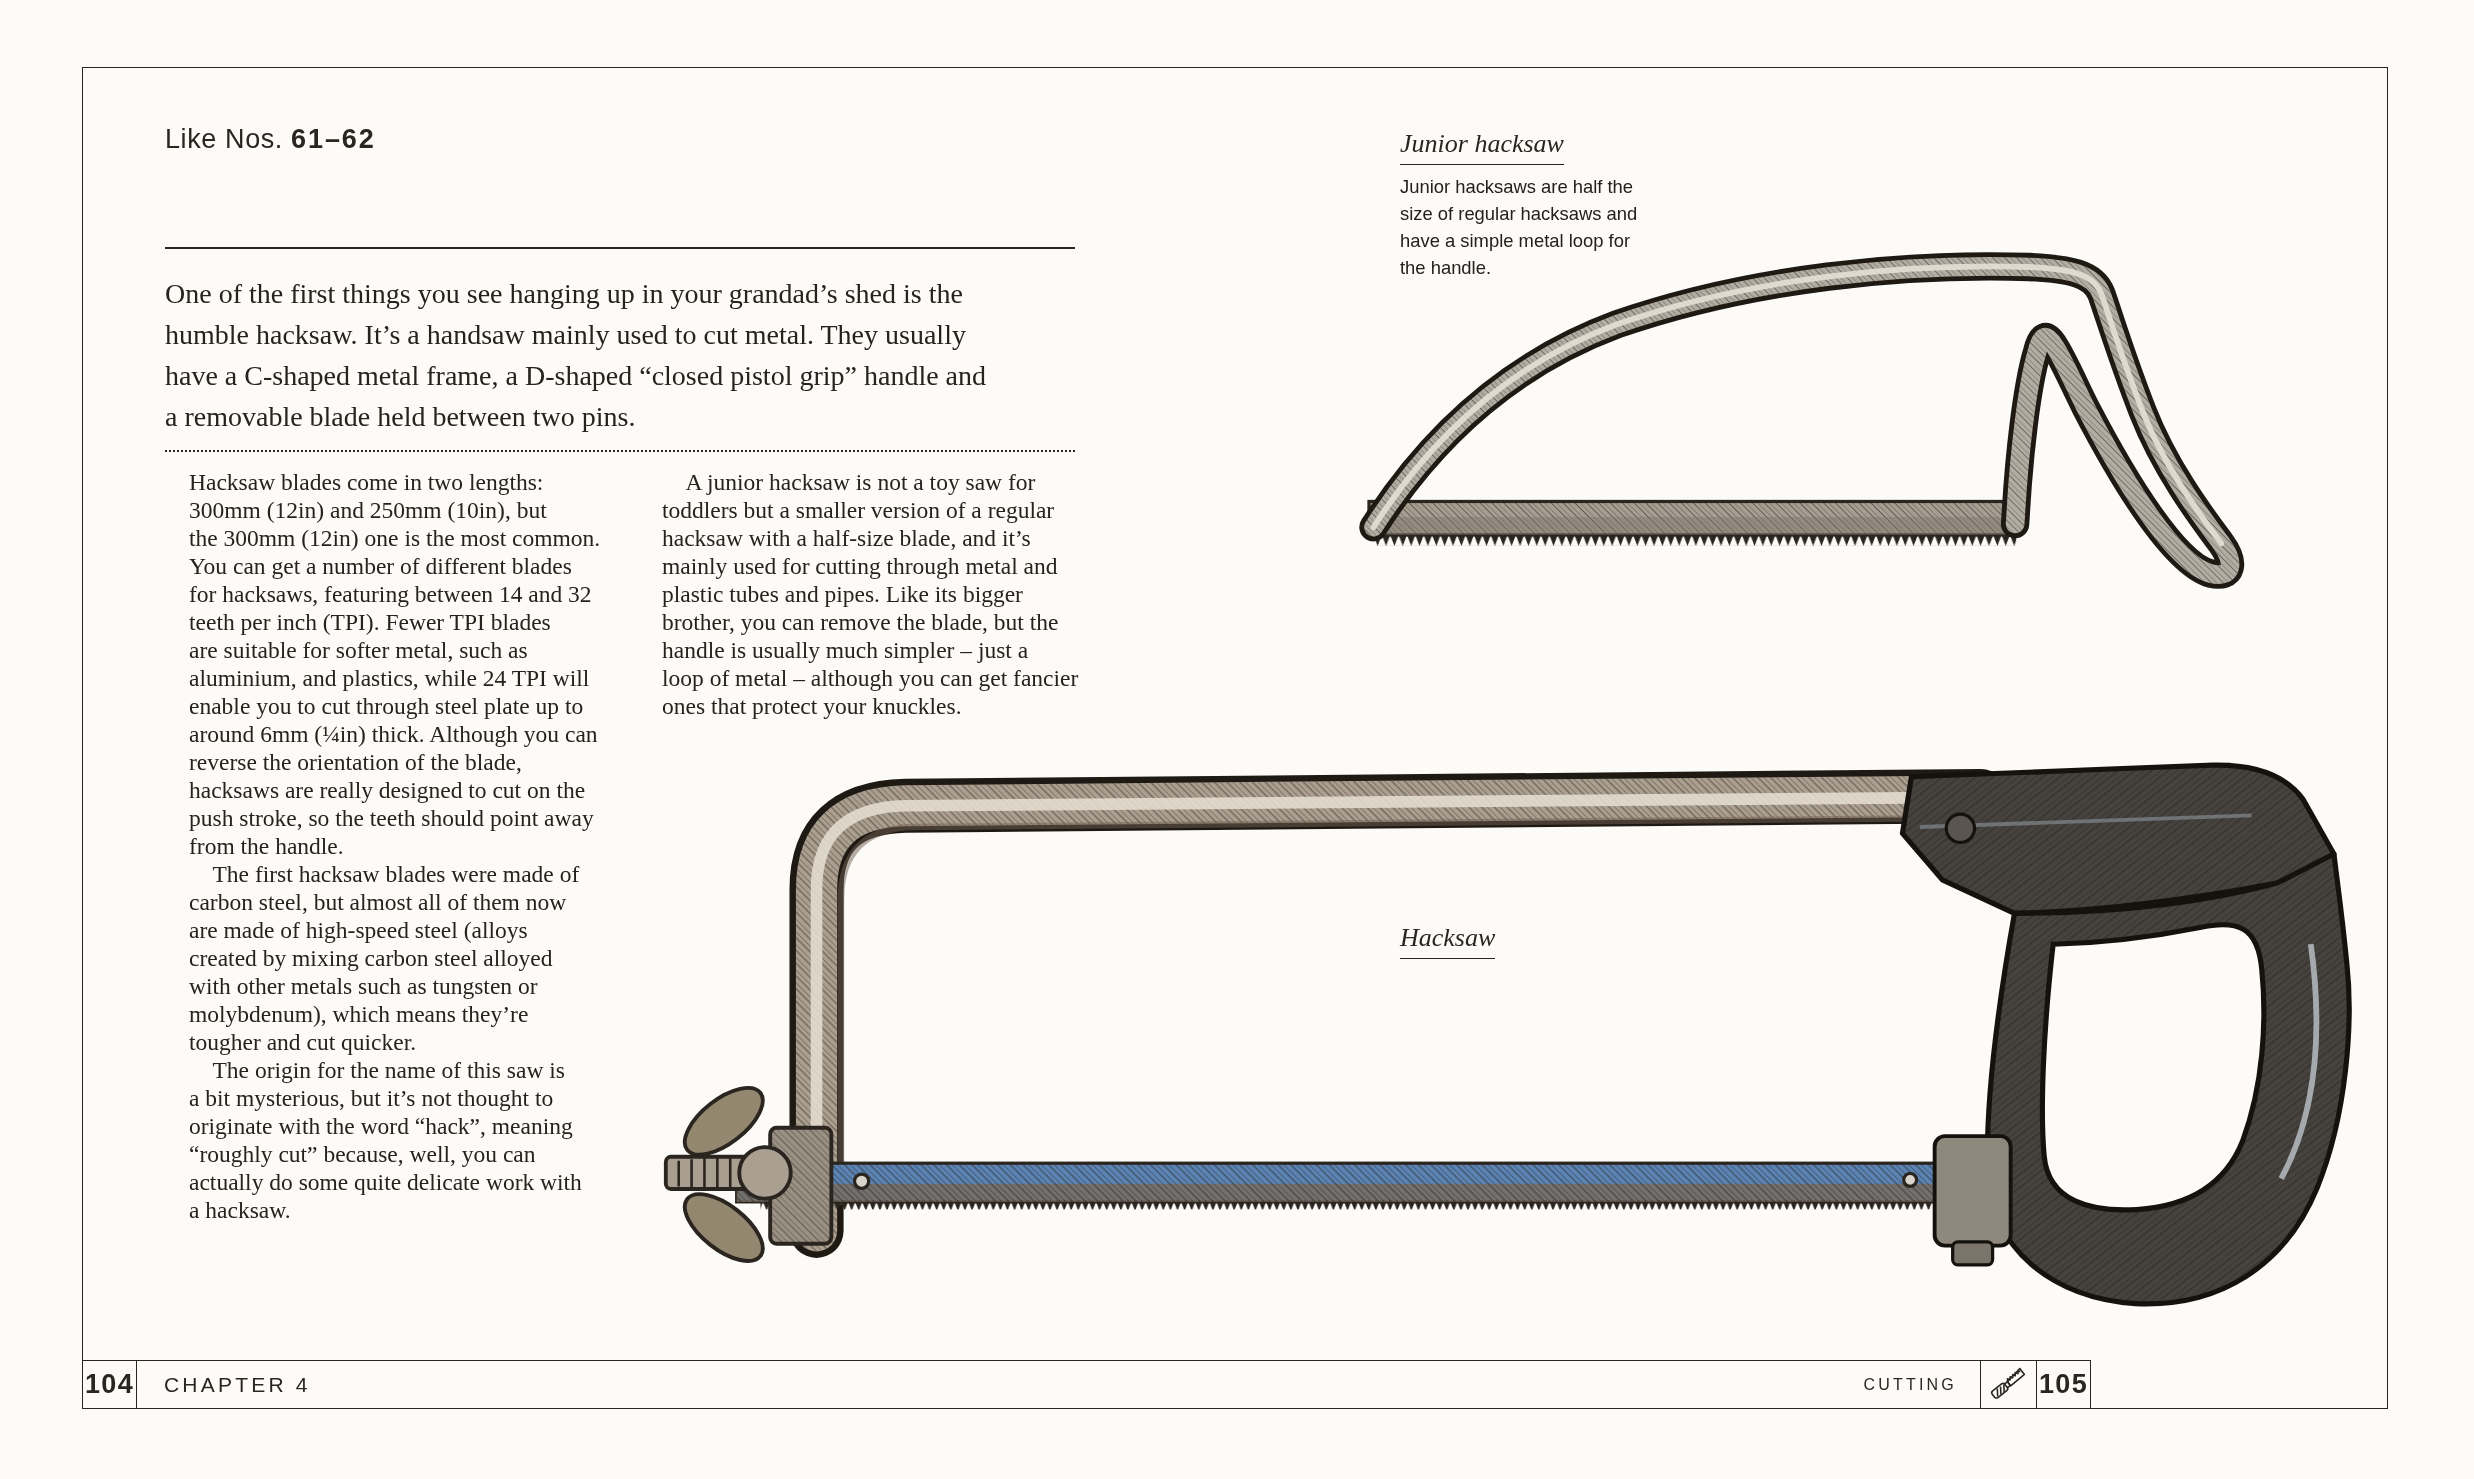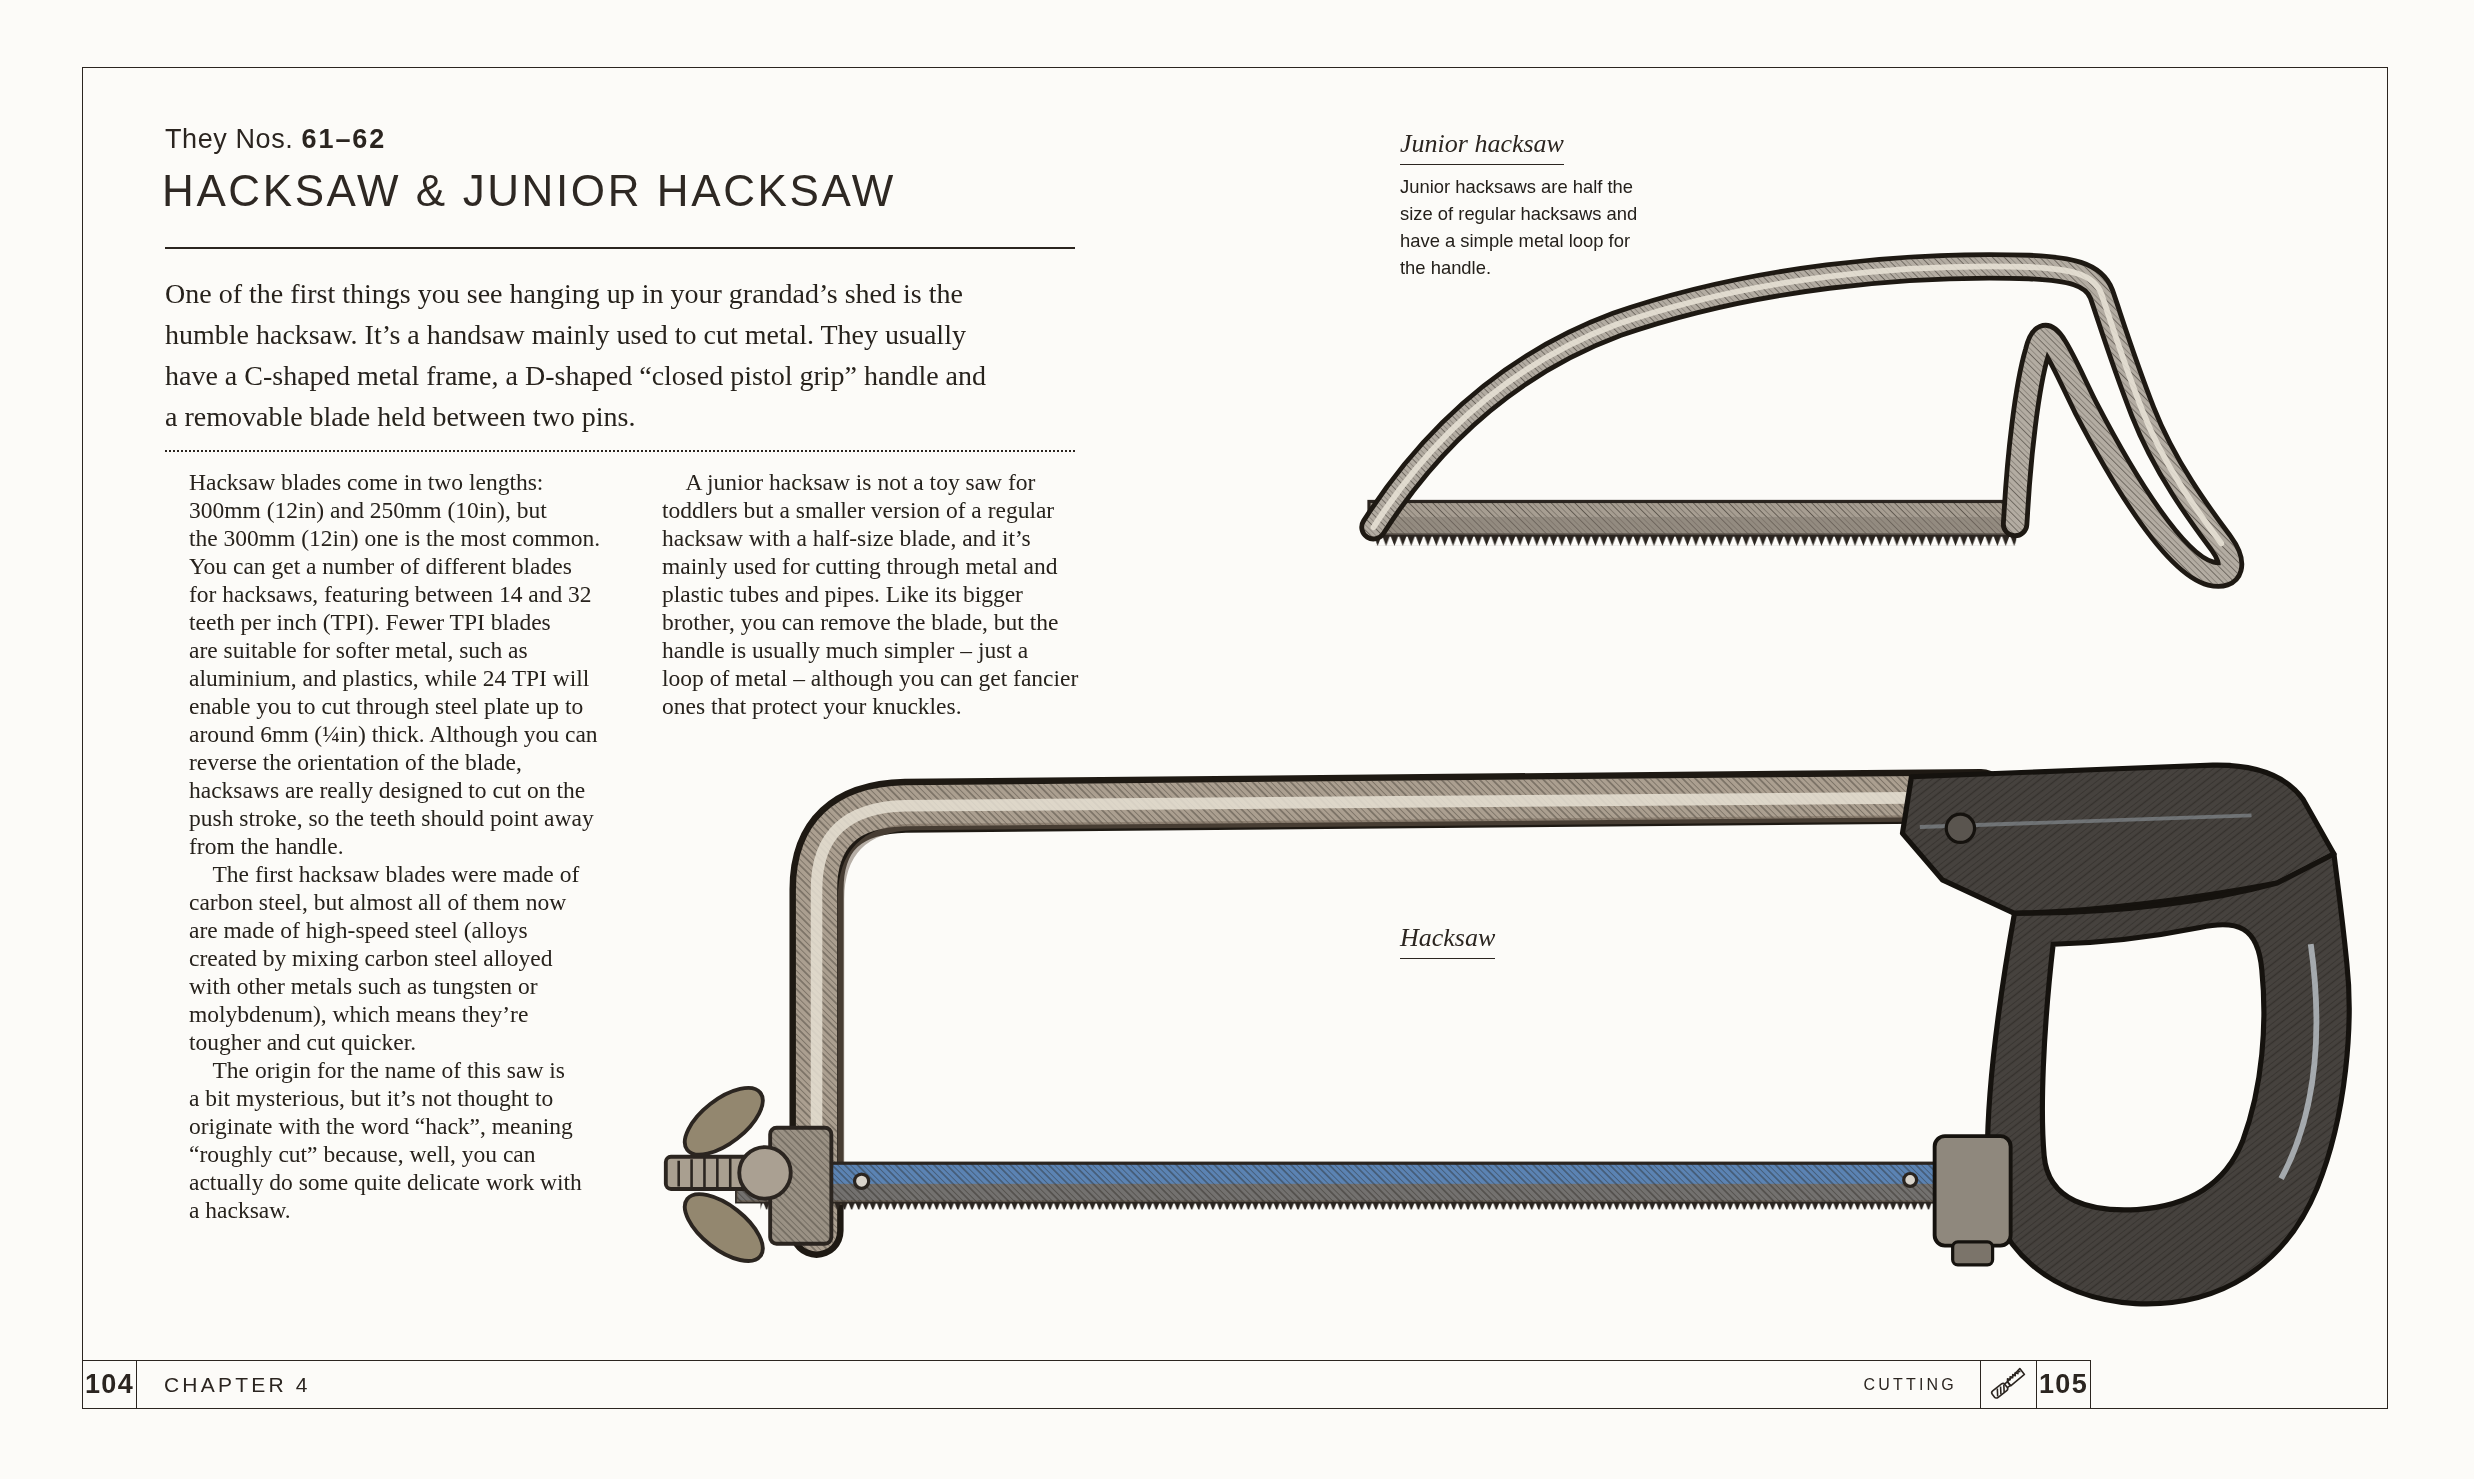--- a/index.html
+++ b/index.html
@@ -45,22 +45,21 @@
   .f-section{display:flex;align-items:center;padding-right:23px;font-size:16px;letter-spacing:3.2px;}
   .f-icon{width:55px;flex:none;}
   .f-icon svg{display:block;margin:auto;}
 </style>
 </head>
 <body>
 
 <div class="stage">
   <div class="frame"></div>
 
-  <div class="tool-nos"><span>They Nos. </span><b>61–62</b></div>
-  <div class="page-title">HACKSAW &amp; JUNIOR HACKSAW</div>
+  <div class="tool-nos"><span>Like Nos. </span><b>61–62</b></div>
   <div class="title-rule"></div>
 
   <div class="intro">One of the first things you see hanging up in your grandad’s shed is the
 humble hacksaw. It’s a handsaw mainly used to cut metal. They usually
 have a C-shaped metal frame, a D-shaped “closed pistol grip” handle and
 a removable blade held between two pins.</div>
   <div class="dotted-rule"></div>
 
   <div class="bodycol col-left">Hacksaw blades come in two lengths:
 300mm (12in) and 250mm (10in), but

